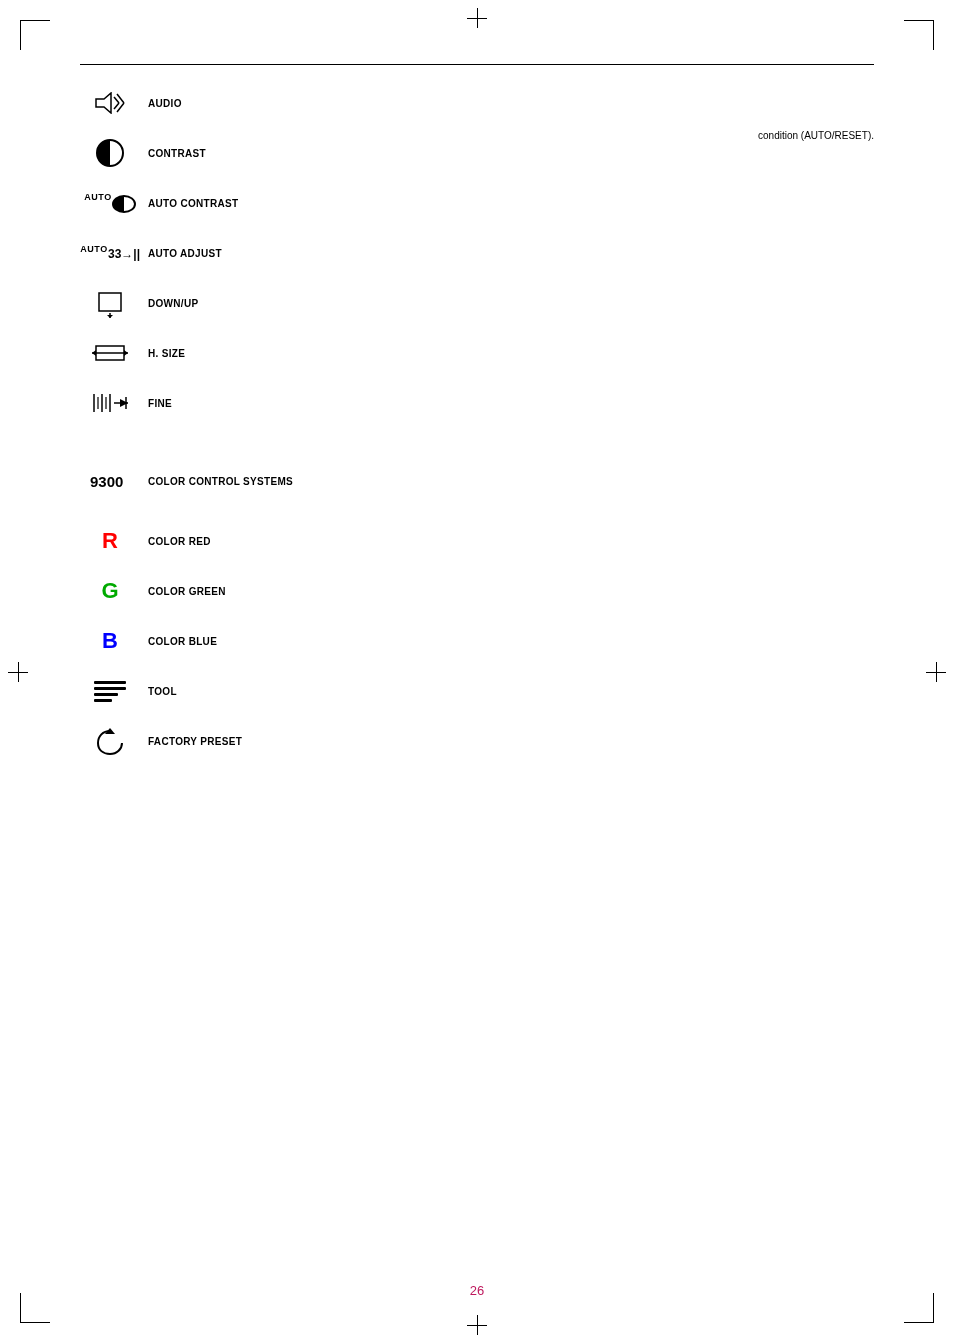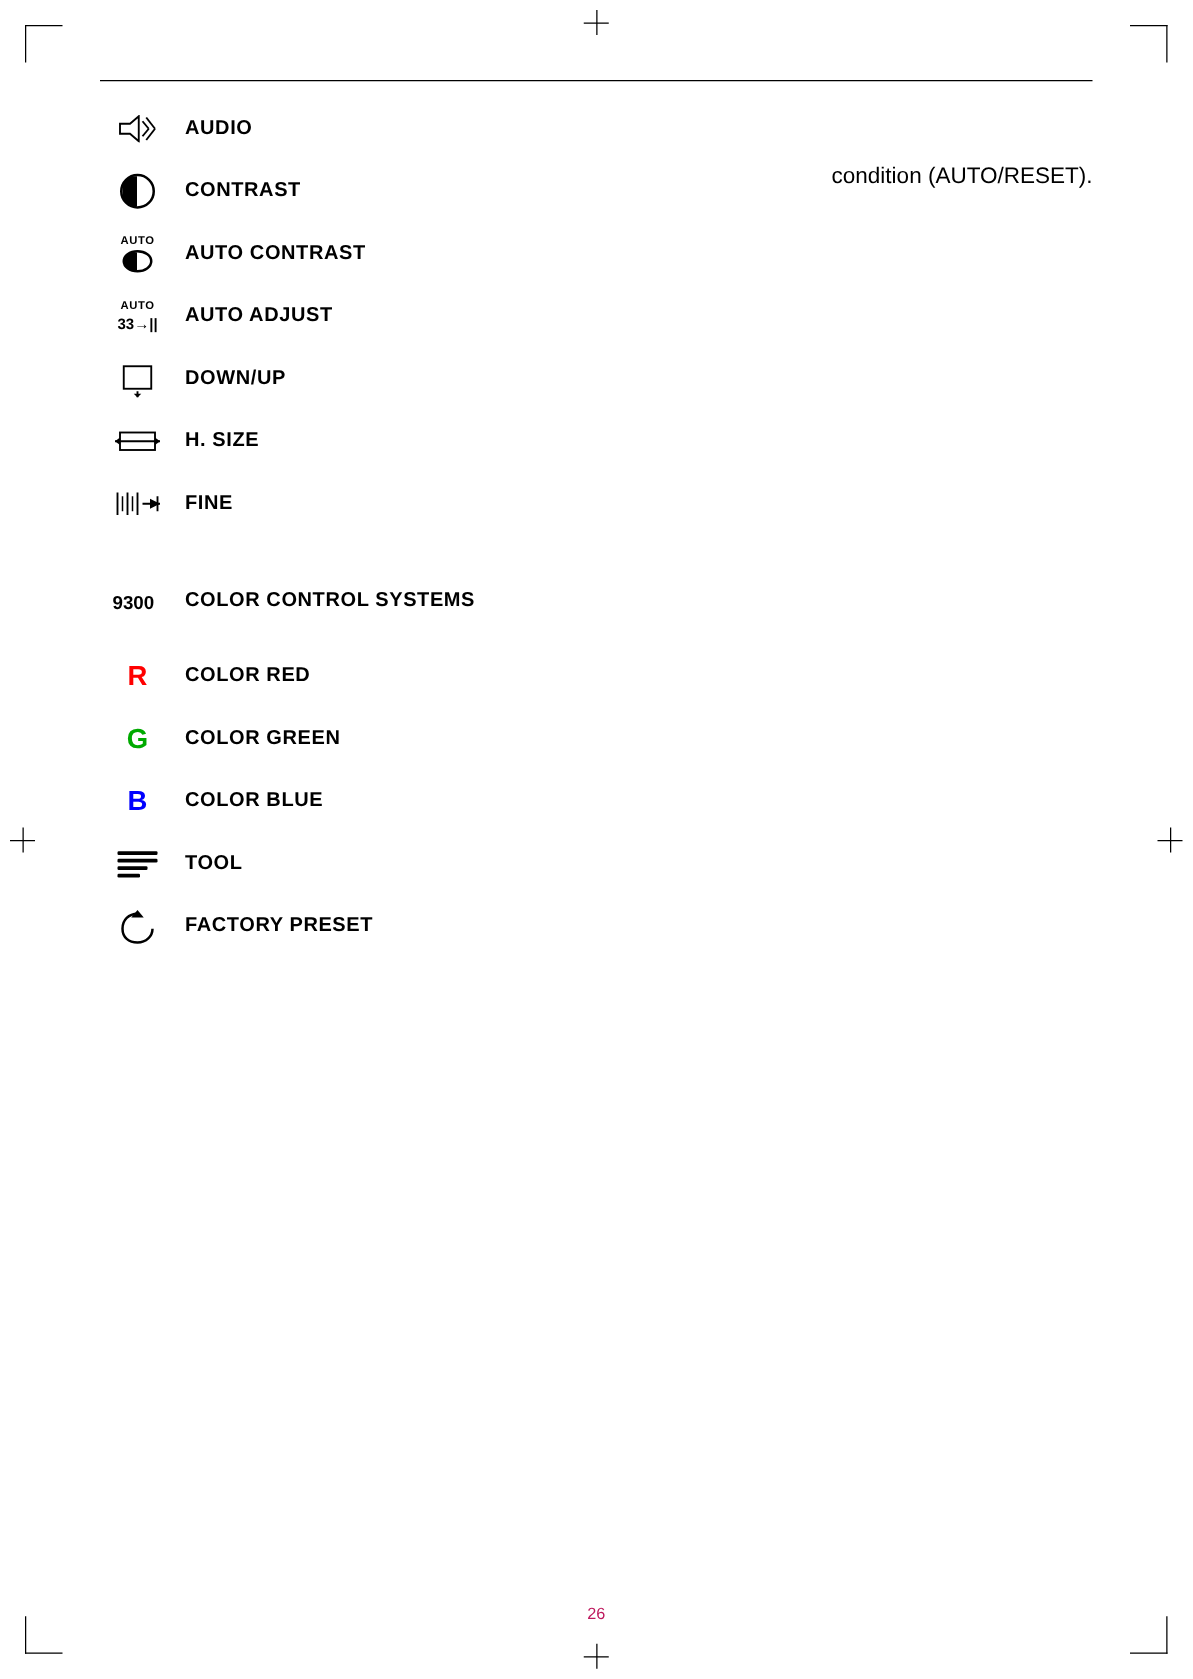--- a/index.html
+++ b/index.html
@@ -46,21 +46,21 @@
     .crosshair.top { top: 8px; left: 50%; transform: translateX(-50%); }
     .crosshair.bottom { bottom: 8px; left: 50%; transform: translateX(-50%); }
     .crosshair.left { left: 8px; top: 50%; transform: translateY(-50%); }
     .crosshair.right { right: 8px; top: 50%; transform: translateY(-50%); }
 
     
     .right-note {
       position: absolute;
       top: 130px;
       right: 80px;
-      font-size: 18px;
+      font-size: 10px;
       color: #000;
     }
 
     
     .menu-list {
       list-style: none;
       margin-top: 0;
     }
 
     .menu-item {
@@ -77,21 +77,21 @@
 
     .icon-cell {
       width: 60px;
       display: flex;
       align-items: center;
       justify-content: center;
       flex-shrink: 0;
     }
 
     .menu-label {
-      font-size: 16px;
+      font-size: 10px;
       font-weight: bold;
       letter-spacing: 0.03em;
       color: #000;
       margin-left: 8px;
     }
 
     .icon-contrast {
       width: 28px;
       height: 28px;
       border-radius: 50%;
@@ -133,22 +133,22 @@
       margin-bottom: 20px;
       margin-top: 4px;
     }
 
     .section-spacer {
       height: 16px;
     }
 
     .auto-icon-container {
       display: flex;
-      flex-direction: column;
-      align-items: center;
+      flex-direction: row;
+      align-items: flex-start;
       font-size: 9px;
       font-weight: 900;
       line-height: 1.1;
     }
 
     .tool-lines {
       display: flex;
       flex-direction: column;
       gap: 3px;
     }

